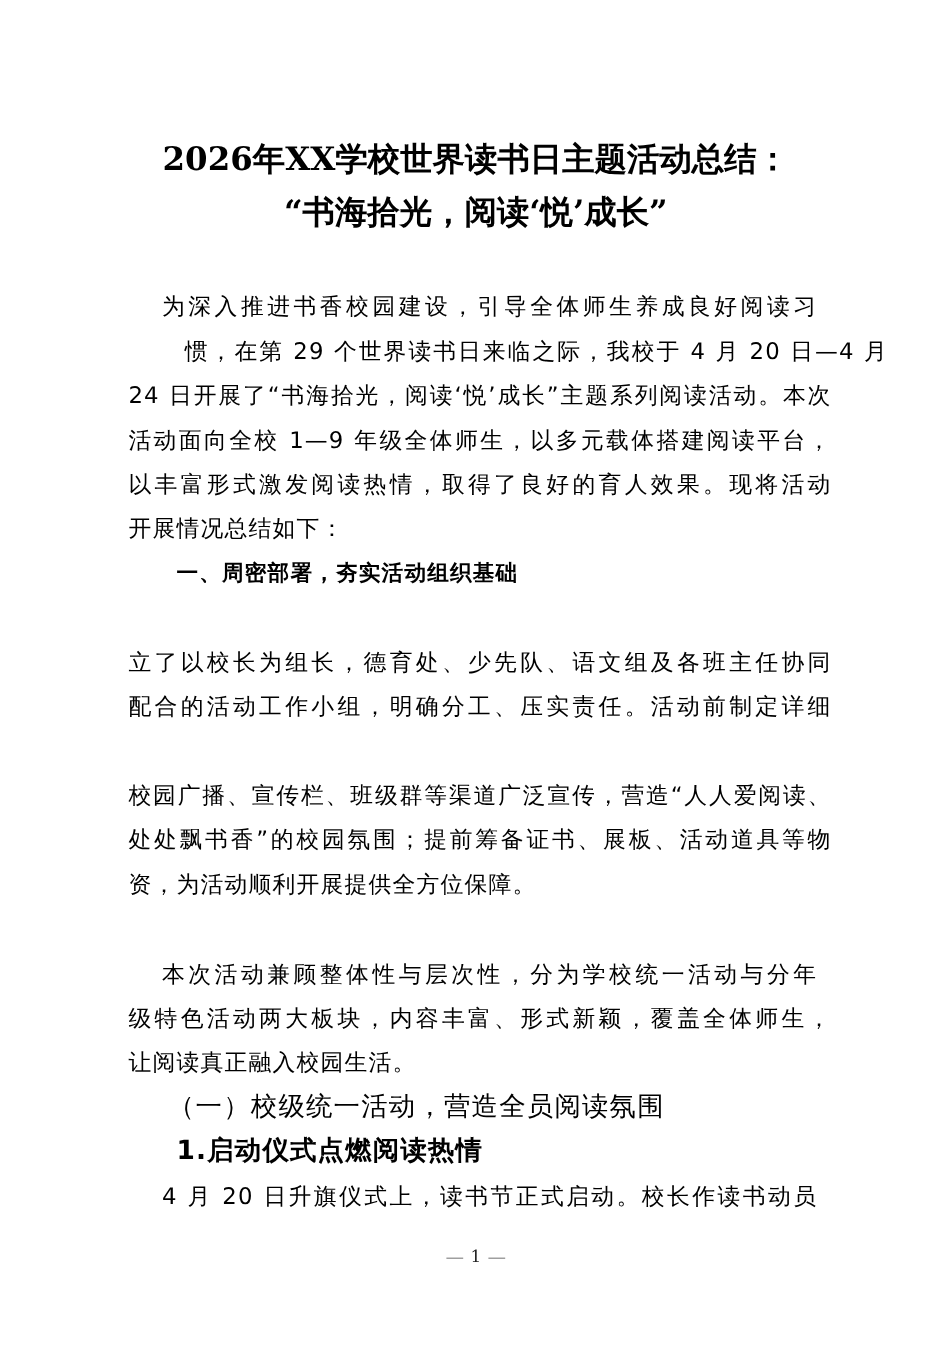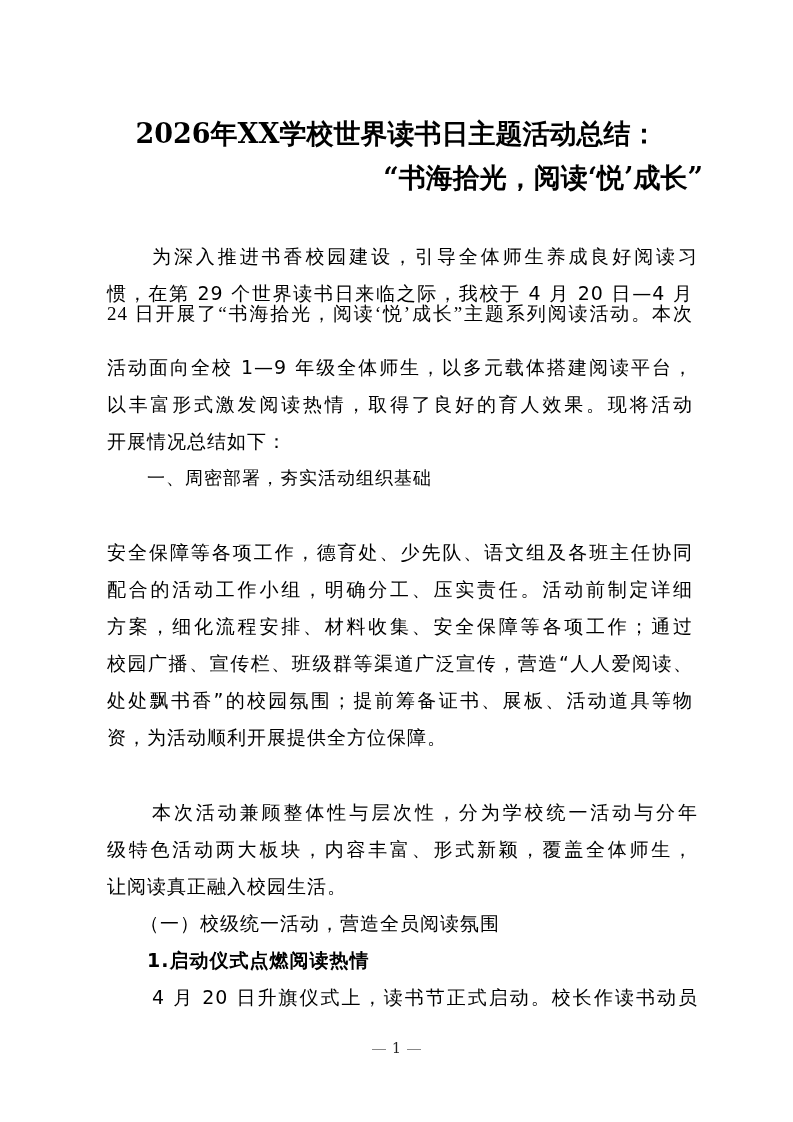--- a/index.html
+++ b/index.html
@@ -27,56 +27,56 @@
       width: 613px;
       text-align: center;
       font-family: "DejaVu Serif", "Liberation Serif", serif;
       font-weight: bold;
       font-size: 27px;
       line-height: 36px;
       letter-spacing: 0px;
       white-space: nowrap;
     }
     .title-line1 { top: 116px; }
-    .title-line2 { top: 160px; text-align: right; }
+    .title-line2 { top: 160px; }
 
     .line {
       position: absolute;
       left: 107px;
       width: 586px;
       font-family: "DejaVu Sans", "Liberation Sans", sans-serif;
       font-size: 19px;
       line-height: 26px;
       white-space: nowrap;
       text-align: justify;
       text-align-last: justify;
       letter-spacing: 1px;
     }
     .line.last {
       text-align-last: left;
     }
     .line.indent {
-      left: 152px;
+      left: 135px;
       width: 546px;
     }
     .heading {
       position: absolute;
       left: 147px;
       font-family: "DejaVu Sans", "Liberation Sans", sans-serif;
-      font-weight: normal;
+      font-weight: bold;
       font-size: 18px;
       line-height: 26px;
       white-space: nowrap;
       letter-spacing: 1px;
     }
     .subheading {
       position: absolute;
       left: 147px;
       font-family: "DejaVu Sans", "Liberation Sans", sans-serif;
-      font-size: 19px;
+      font-size: 22px;
       line-height: 26px;
       white-space: nowrap;
       letter-spacing: 1px;
     }
     .page-number {
       position: absolute;
       top: 1038px;
       left: 0;
       width: 793px;
       text-align: center;
@@ -96,30 +96,29 @@
   </style>
 </head>
 <body>
 
 <div class="page">
 
   <div class="title title-line1">2026年XX学校世界读书日主题活动总结：</div>
   <div class="title title-line2">“书海拾光，阅读‘悦’成长”</div>
 
   <div class="line indent" style="top:243px;">为深入推进书香校园建设，引导全体师生养成良好阅读习</div>
-  <div class="line" style="top:280px;">惯，在第 29 个世界读书日来临之际，我校于 4 月 20 日—4 月</div>
-  <div class="line" style="top:301px;font-family:Liberation Serif, serif;">24 日开展了“书海拾光，阅读‘悦’成长”主题系列阅读活动。本次</div>
+  <div class="line" style="top:280px;margin-left:47px;">惯，在第 29 个世界读书日来临之际，我校于 4 月 20 日—4 月</div>
+  <div class="line" style="top:317px;">24 日开展了“书海拾光，阅读‘悦’成长”主题系列阅读活动。本次</div>
   <div class="line" style="top:354px;">活动面向全校 1—9 年级全体师生，以多元载体搭建阅读平台，</div>
   <div class="line" style="top:391px;">以丰富形式激发阅读热情，取得了良好的育人效果。现将活动</div>
   <div class="line last" style="top:428px;">开展情况总结如下：</div>
 
   <div class="heading" style="top:465px;">一、周密部署，夯实活动组织基础</div>
-  <div class="line" style="top:539px;">安全保障等各项工作，德育处、少先队、语文组及各班主任协同</div>
+  <div class="line" style="top:539px;">立了以校长为组长，德育处、少先队、语文组及各班主任协同</div>
   <div class="line" style="top:576px;">配合的活动工作小组，明确分工、压实责任。活动前制定详细</div>
-  <div class="line" style="top:613px;">方案，细化流程安排、材料收集、安全保障等各项工作；通过</div>
   <div class="line" style="top:650px;">校园广播、宣传栏、班级群等渠道广泛宣传，营造“人人爱阅读、</div>
   <div class="line" style="top:687px;">处处飘书香”的校园氛围；提前筹备证书、展板、活动道具等物</div>
   <div class="line last" style="top:724px;">资，为活动顺利开展提供全方位保障。</div>
 
   <div class="line indent" style="top:799px;">本次活动兼顾整体性与层次性，分为学校统一活动与分年</div>
   <div class="line" style="top:836px;">级特色活动两大板块，内容丰富、形式新颖，覆盖全体师生，</div>
   <div class="line last" style="top:873px;">让阅读真正融入校园生活。</div>
 
   <div class="subheading" style="top:910px; left:140px;">（一）校级统一活动，营造全员阅读氛围</div>
   <div class="subheading" style="top:947px;font-weight:bold;">1.启动仪式点燃阅读热情</div>

